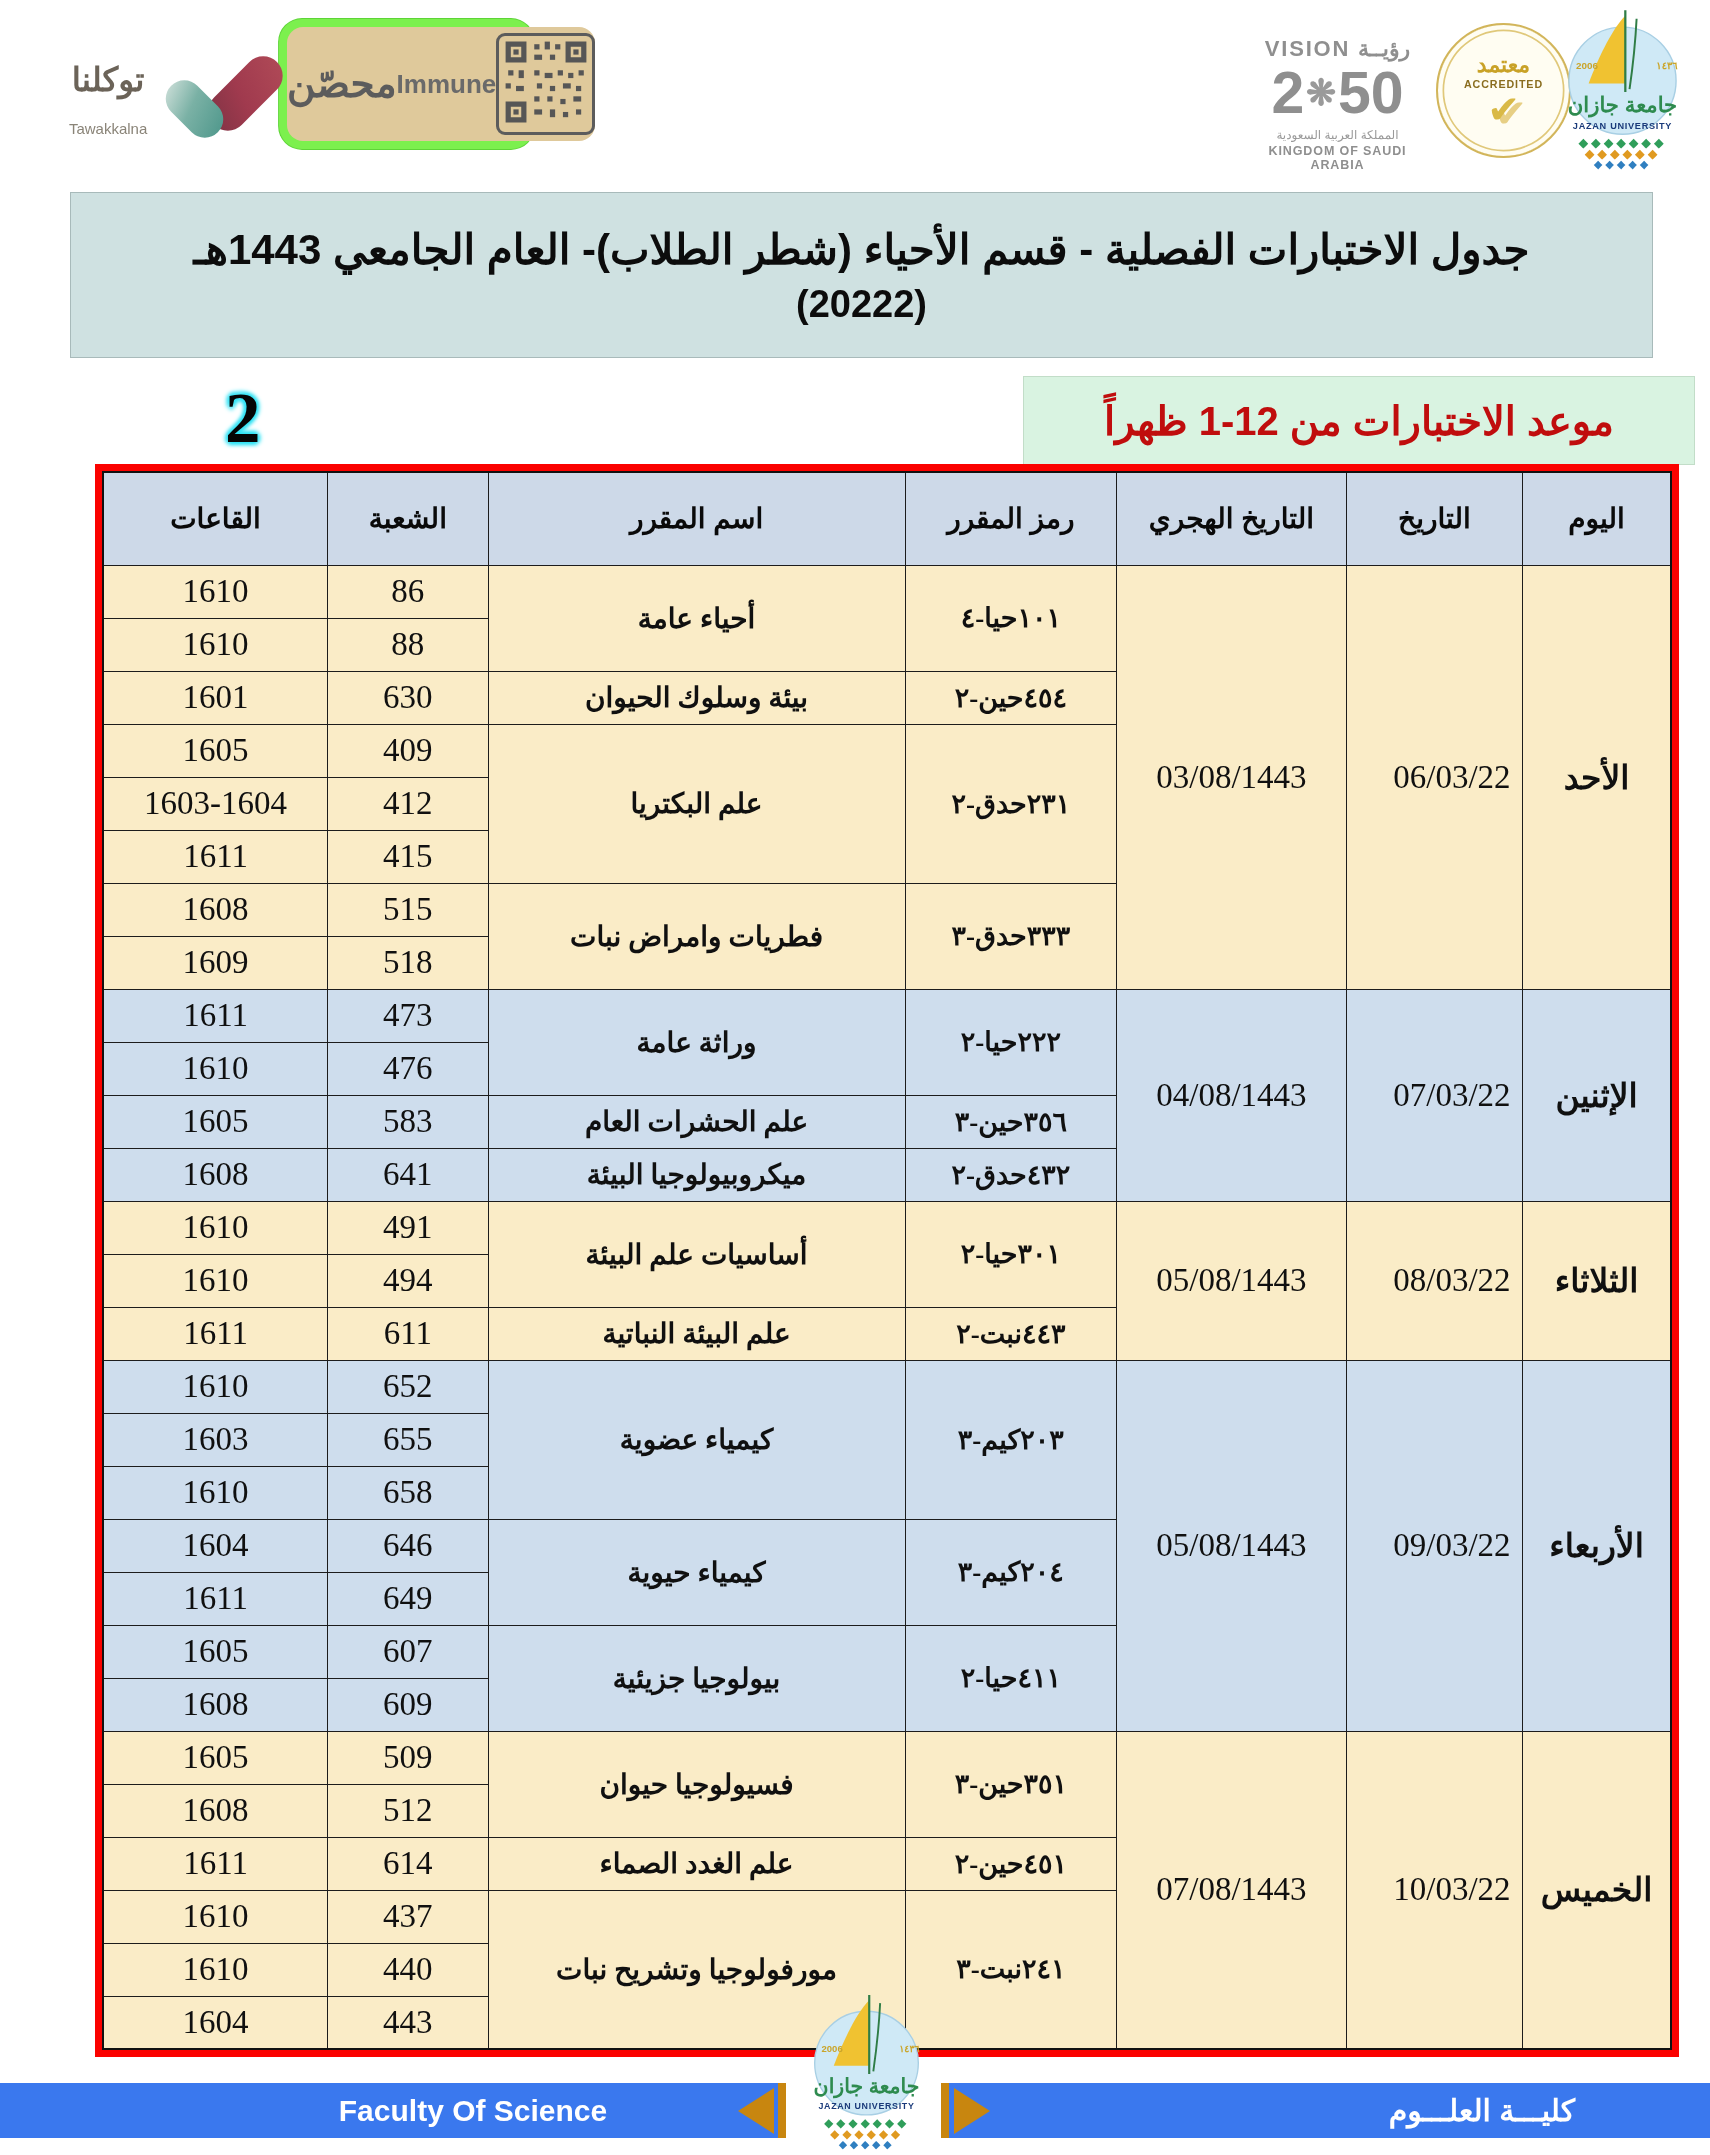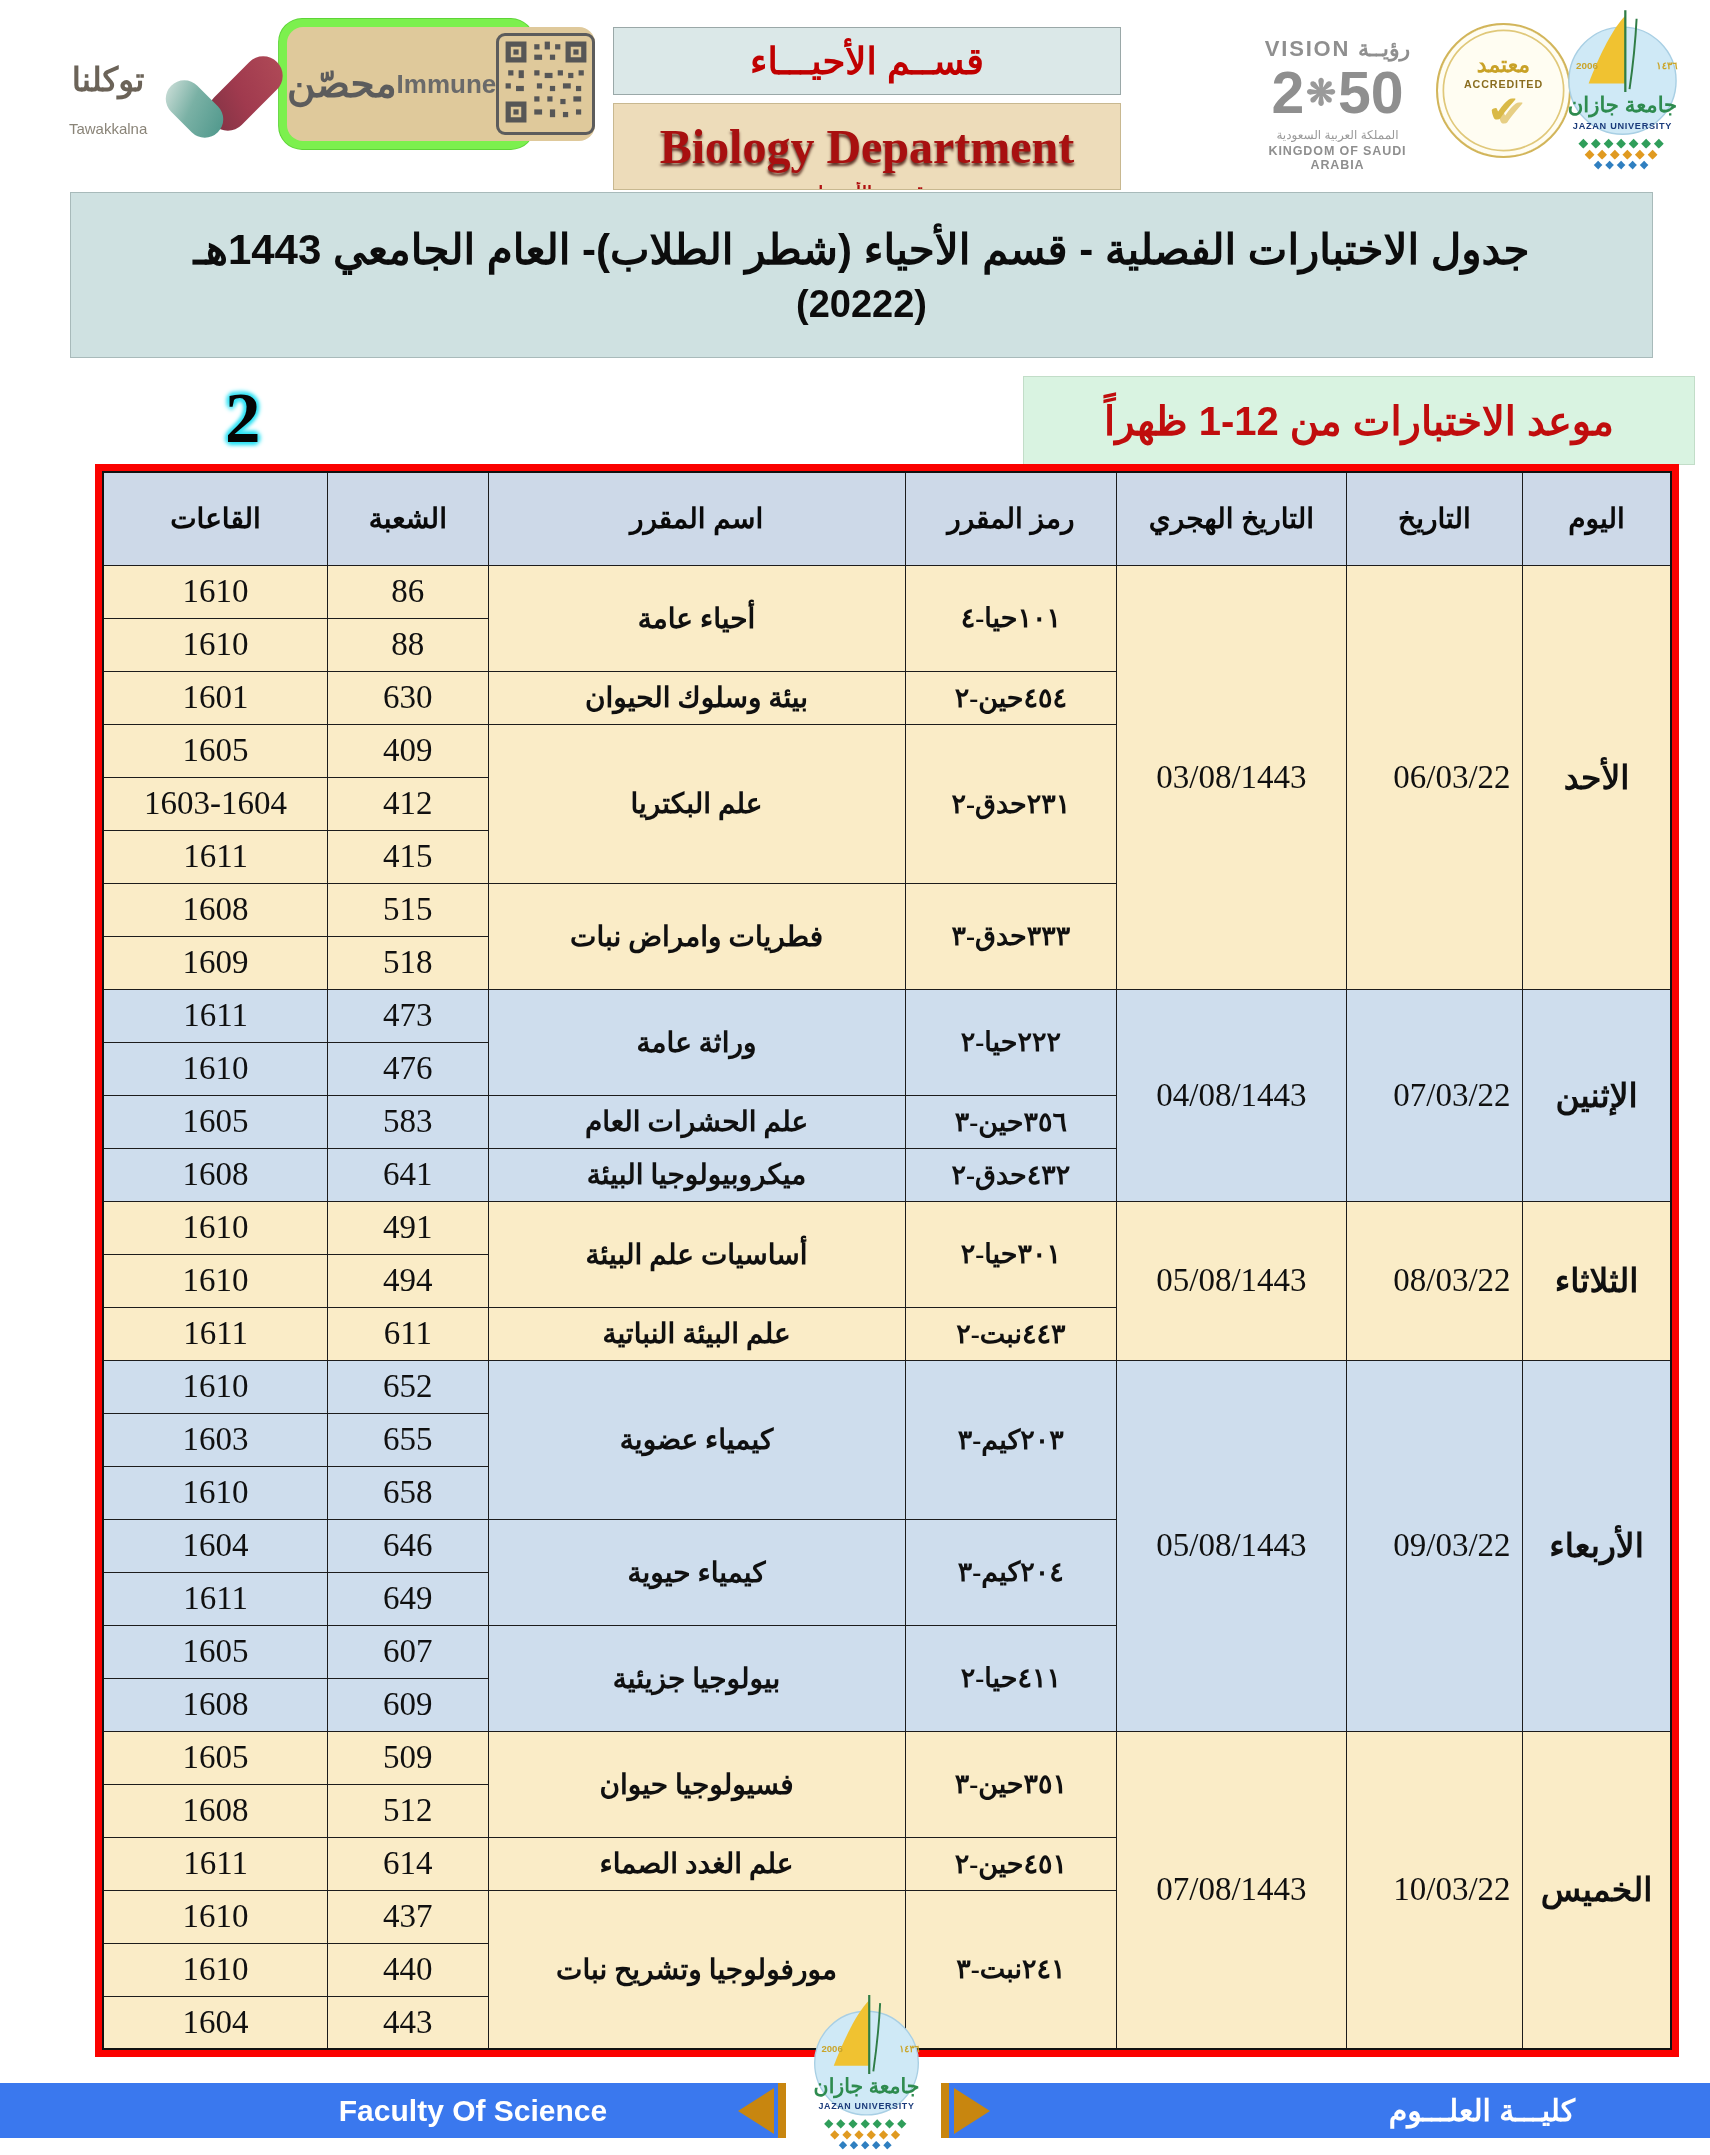--- a/index.html
+++ b/index.html
@@ -174,27 +174,20 @@
               <rect x="12" y="27" width="3" height="2"></rect>
             <rect x="18" y="27" width="2" height="3"></rect>
               <rect x="23" y="28" width="2" height="2"></rect>
               <rect x="28" y="27" width="2" height="2"></rect>
           </g>
         </svg>
       </div>
     </div>
   </div>
 
-  <div class="dept">
-    <div class="dept-ar">قســم الأحيـــاء</div>
-    <div class="dept-en">
-      <span class="dept-en-text">Biology Department</span>
-      <div class="dept-clip">قســم الأحيـــاء</div>
-    </div>
-  </div>
 
   <div class="vision">
     <div class="vision-l1">VISION رؤيــة</div>
     <div class="vision-l2">
       <span>2</span>
       <span class="vision-emblem">❋</span>
       <span>50</span>
     </div>
     <div class="vision-l3">المملكة العربية السعودية</div>
     <div class="vision-l4">KINGDOM OF SAUDI ARABIA</div>

